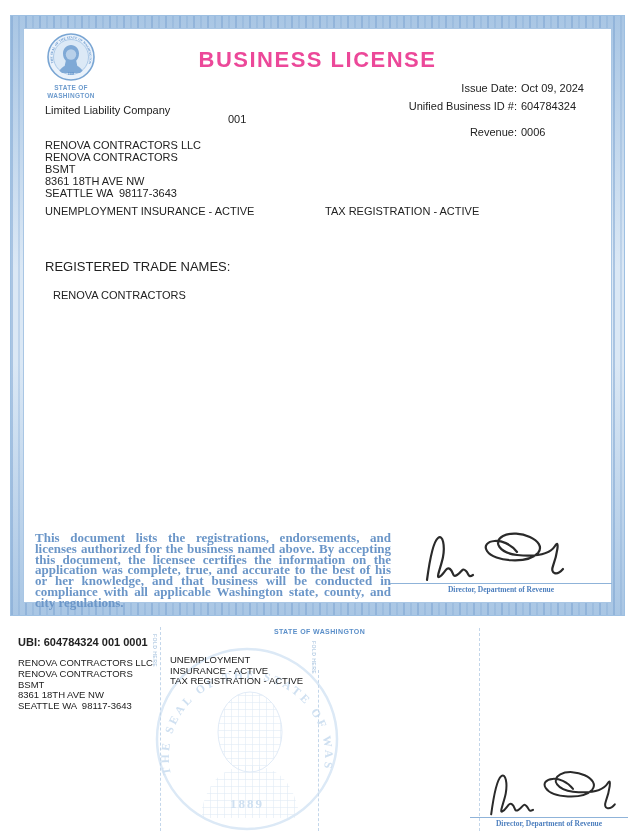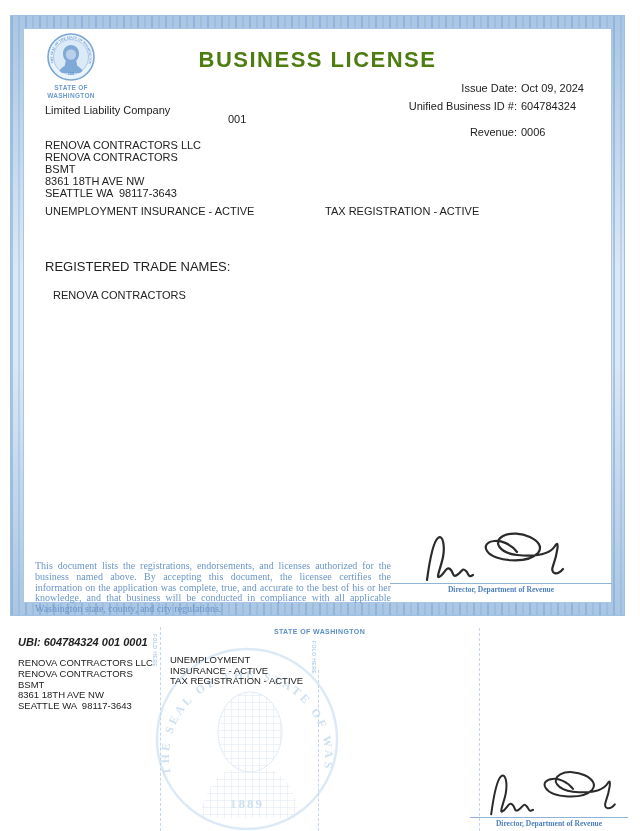--- a/index.html
+++ b/index.html
@@ -17,54 +17,54 @@
     background:
       repeating-linear-gradient(90deg, rgba(122,162,208,.50) 0 2px, rgba(255,255,255,0) 2px 7px, rgba(122,162,208,.28) 7px 9px, rgba(255,255,255,0) 9px 14px),
       linear-gradient(180deg,#a9c6e4 0%,#dbe8f5 42%,#dbe8f5 58%,#a9c6e4 100%);
   }
   .cert-inner{
     position:relative;width:100%;height:100%;background:#fff;
     border:1px solid #a9c6e4;box-sizing:border-box;
   }
   .cert-title{
     left:0;top:18px;width:100%;text-align:center;
-    font-size:22px;font-weight:bold;letter-spacing:1.5px;color:#4d7c0f;
+    font-size:22px;font-weight:bold;letter-spacing:1.5px;color:#ec4899;
   }
   .seal-caption{
     left:17px;top:55px;width:60px;text-align:center;
     font-size:6.5px;font-weight:bold;color:#6d9bcd;letter-spacing:.3px;
     line-height:8px;white-space:pre-line;
   }
   .entity-type{left:21px;top:75px;font-size:11px;}
   .meta{left:200px;top:53px;width:372px;font-size:11px;line-height:13px;}
   .m-row{display:flex;}
   .m-row.first{margin-bottom:5px;}
   .m-label{width:293px;text-align:right;}
   .m-value{margin-left:4px;white-space:pre;}
   .addr{left:21px;top:110px;font-size:11px;line-height:12px;}
   .addr div{white-space:pre;}
   .reg-left{left:21px;top:176px;font-size:11px;}
   .reg-right{left:301px;top:176px;font-size:11px;}
   .trade-heading{left:21px;top:230px;font-size:13px;text-align:right;}
   .trade-name{left:29px;top:260px;font-size:11px;}
   .disclaimer{
-    left:11px;top:532px;width:356px;
-    font-family:"Liberation Serif", serif;font-weight:normal;
-    font-size:10px;line-height:10.8px;color:#6b96c8;text-align:justify;
+    left:11px;top:504px;width:356px;
+    font-family:"Liberation Serif", serif;font-weight:bold;
+    font-size:13px;line-height:10.8px;color:#6b96c8;text-align:justify;
   }
   .sig-line{left:366px;top:554px;width:222px;border-top:1px solid #8fb3d9;}
   .sig-title{
     left:366px;top:556px;width:222px;text-align:center;
     font-family:"Liberation Serif", serif;font-weight:bold;
     font-size:7.5px;color:#4d7fbe;
   }
   .sig-svg{left:396px;top:500px;}
 
   
-  .stub-ubi{left:18px;top:636px;font-size:11px;font-weight:bold;white-space:pre;font-style:italic;}
+  .stub-ubi{left:18px;top:636px;font-size:11px;font-weight:bold;white-space:pre;}
   .stub-addr{left:18px;top:658px;font-size:9.5px;line-height:10.8px;}
   .stub-addr div{white-space:pre;}
   .stub-state{
     left:160px;top:628px;width:319px;text-align:center;
     font-size:7px;font-weight:bold;color:#5b8fc9;letter-spacing:.4px;
   }
   .stub-regs{left:170px;top:655px;width:134px;font-size:9.5px;line-height:10.5px;}
   .fold-line{border-left:1px dashed #c3d6ea;width:0;}
   .fold-line.f1{left:160px;top:627px;height:204px;}
   .fold-line.f2{left:318px;top:670px;height:161px;}

